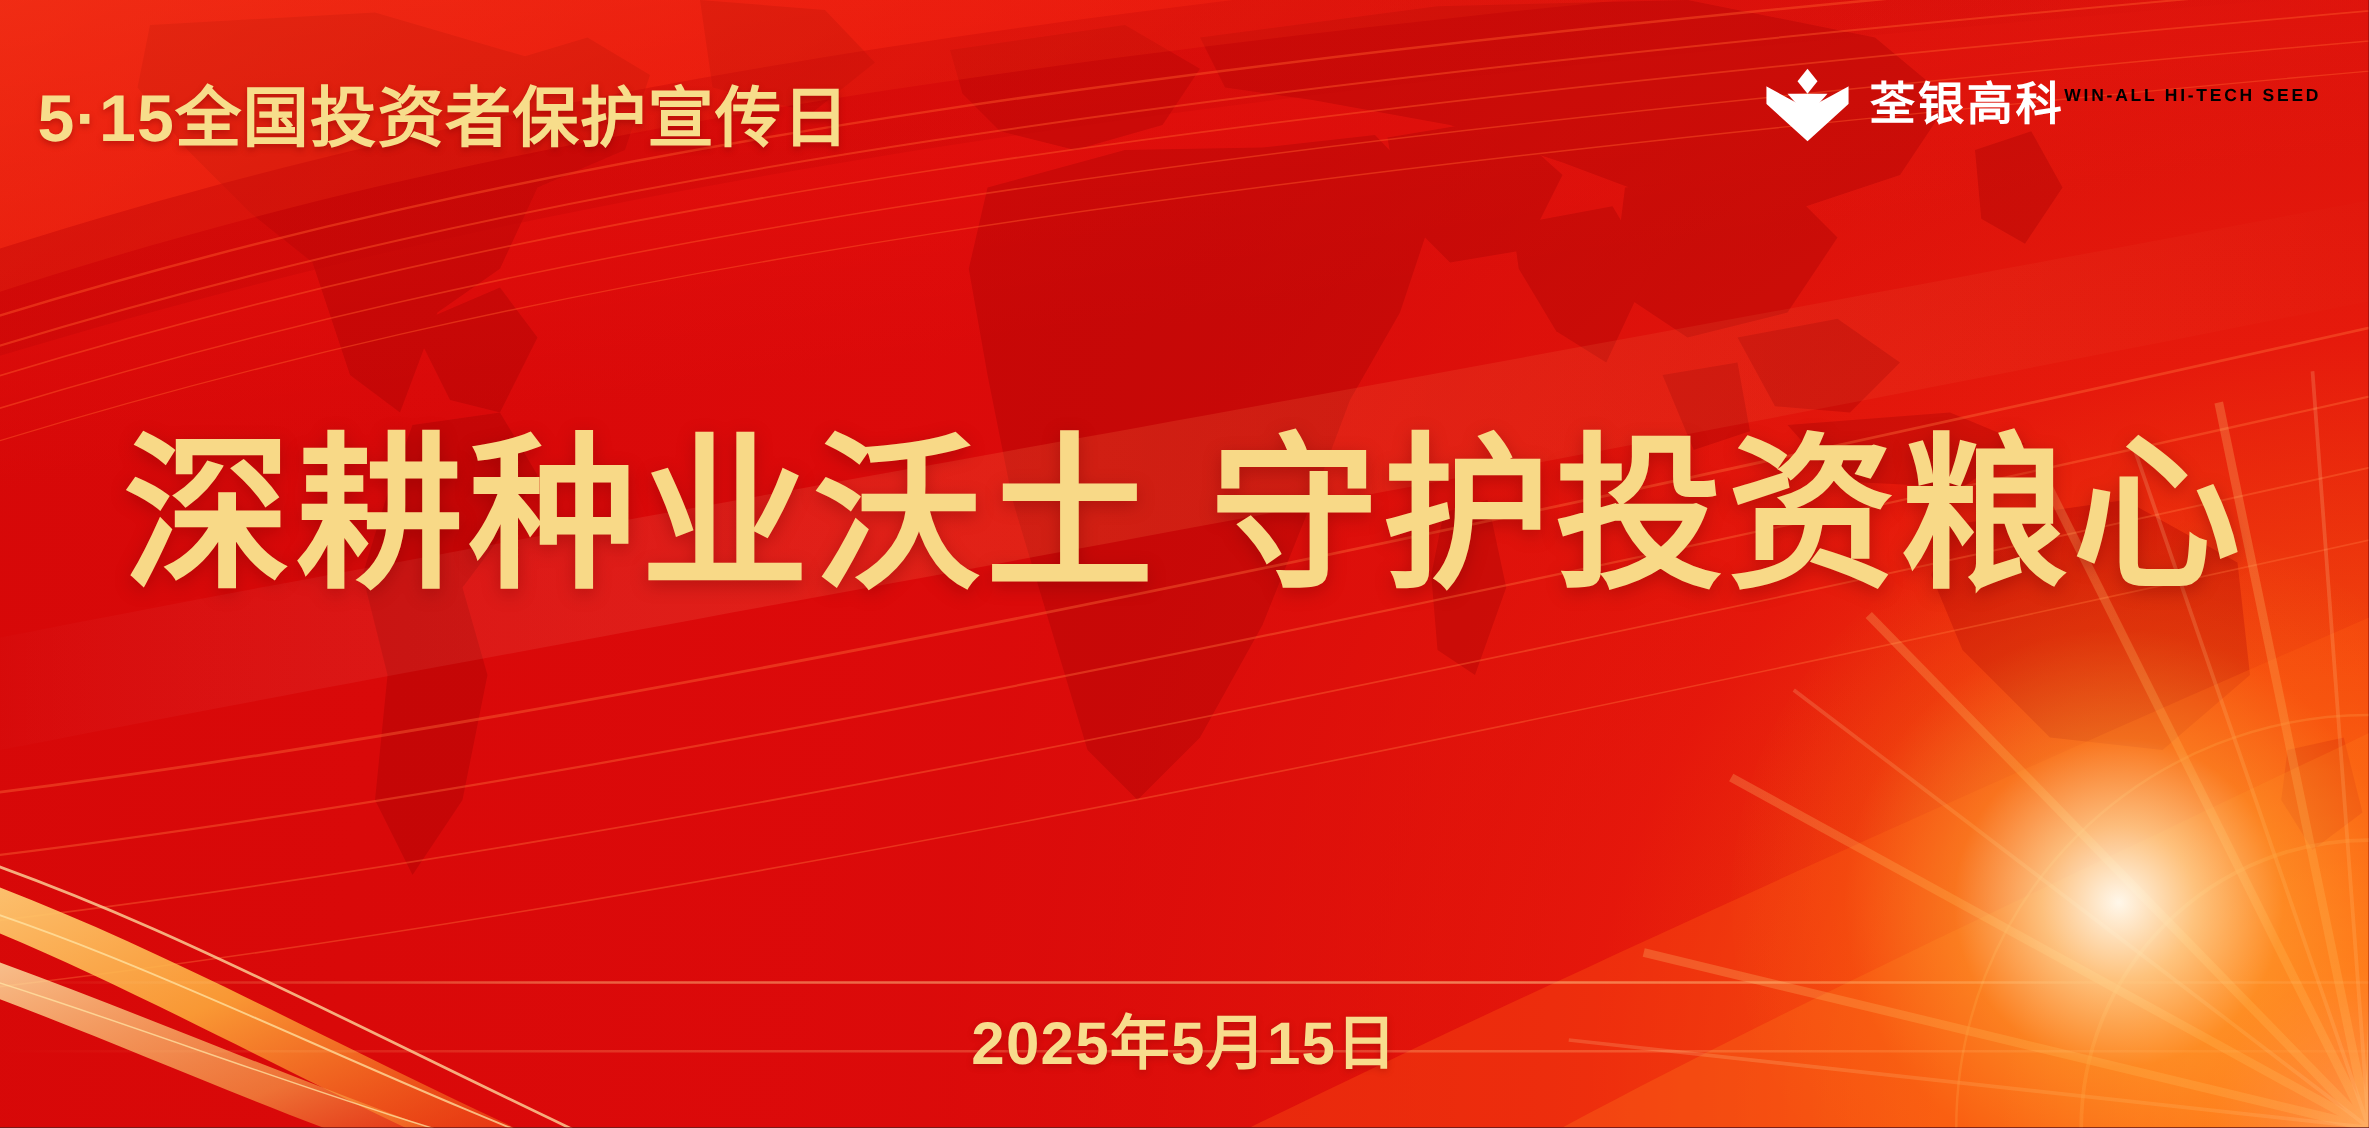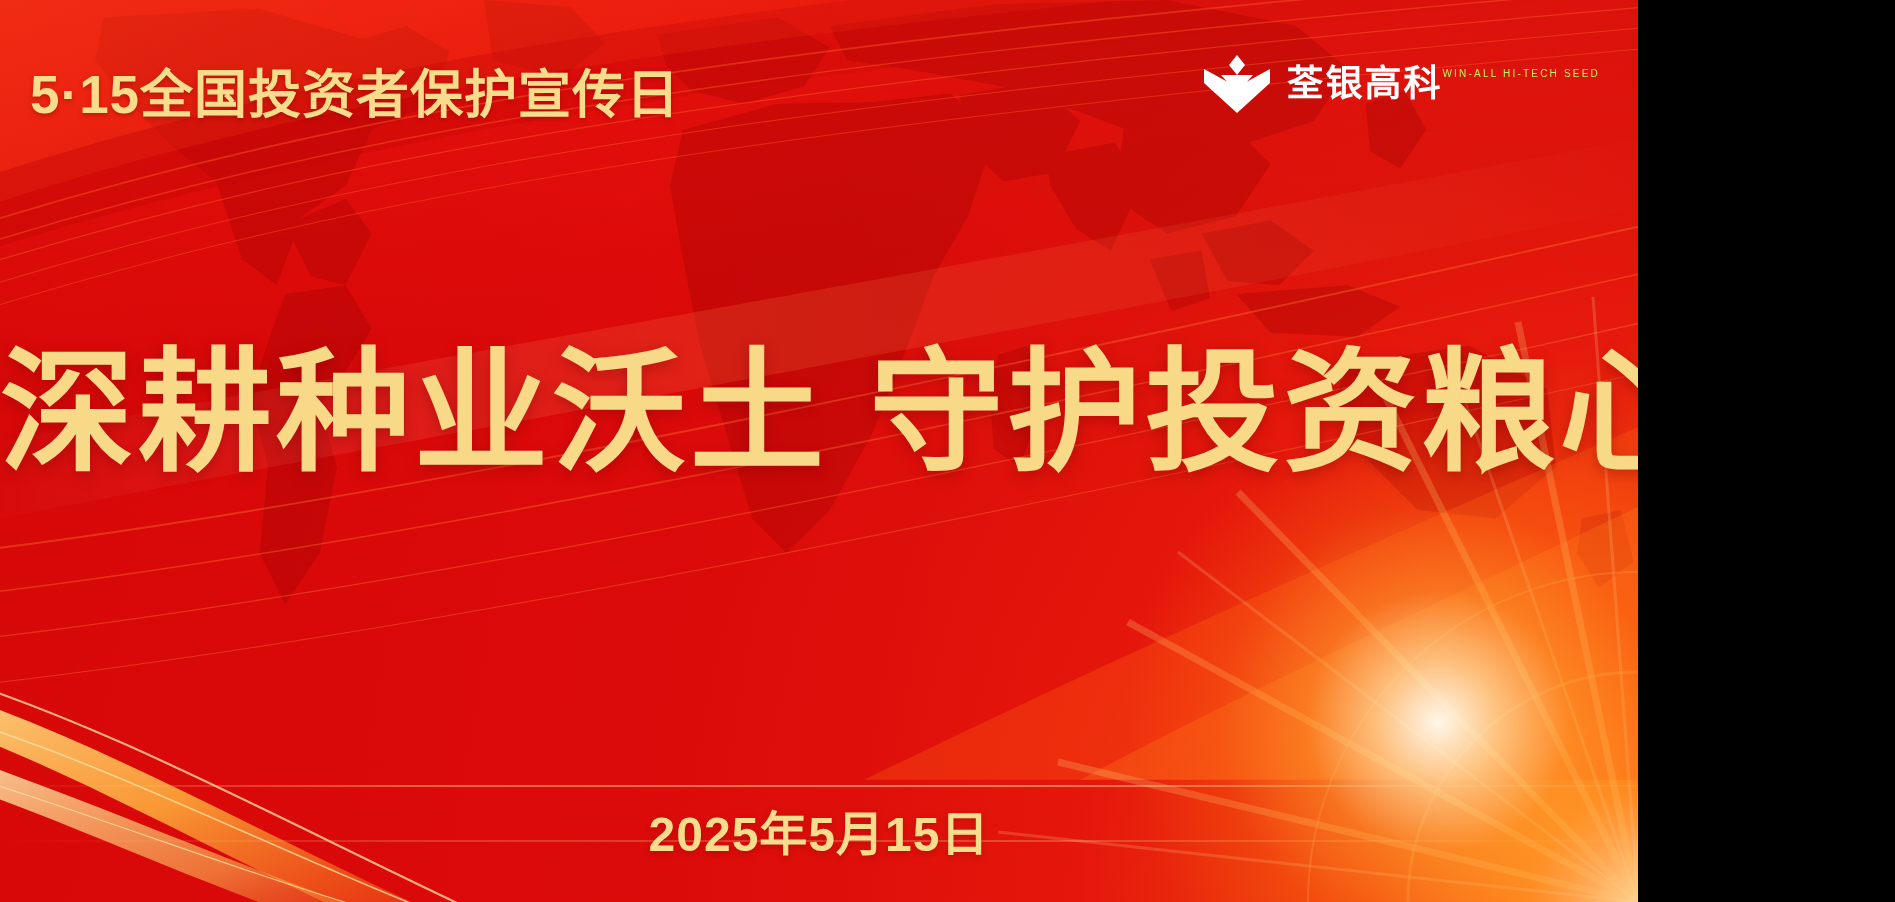--- a/index.html
+++ b/index.html
@@ -3,21 +3,21 @@
 <meta charset="utf-8">
 <title>515 Banner</title>
 <style>
   html, body {
     margin: 0;
     padding: 0;
     background: #000;
   }
   #banner {
     position: relative;
-    width: 1638px;
+    width: 1895px;
     height: 902px;
     overflow: hidden;
     font-family: "Liberation Sans", "DejaVu Sans", sans-serif;
     background: #d90d0d;
   }
 
   
   .bg-base {
     position: absolute;
     inset: 0;
@@ -108,23 +108,23 @@
   .logo-text { display: flex; flex-direction: row; justify-content: center; }
   .logo-cn {
     color: #ffffff;
     font-size: 37px;
     font-weight: 700;
     line-height: 1.05;
     letter-spacing: 2px;
     white-space: nowrap;
   }
   .logo-en {
-    color: #bef264;
-    font-size: 10px;
-    font-weight: 400;
+    color: #000000;
+    font-size: 14px;
+    font-weight: 700;
     letter-spacing: 2.2px;
     margin-top: 3px;
     white-space: nowrap;
   }
 
   .main-title {
     position: absolute;
     left: 0;
     right: 0;
     top: 338px;

